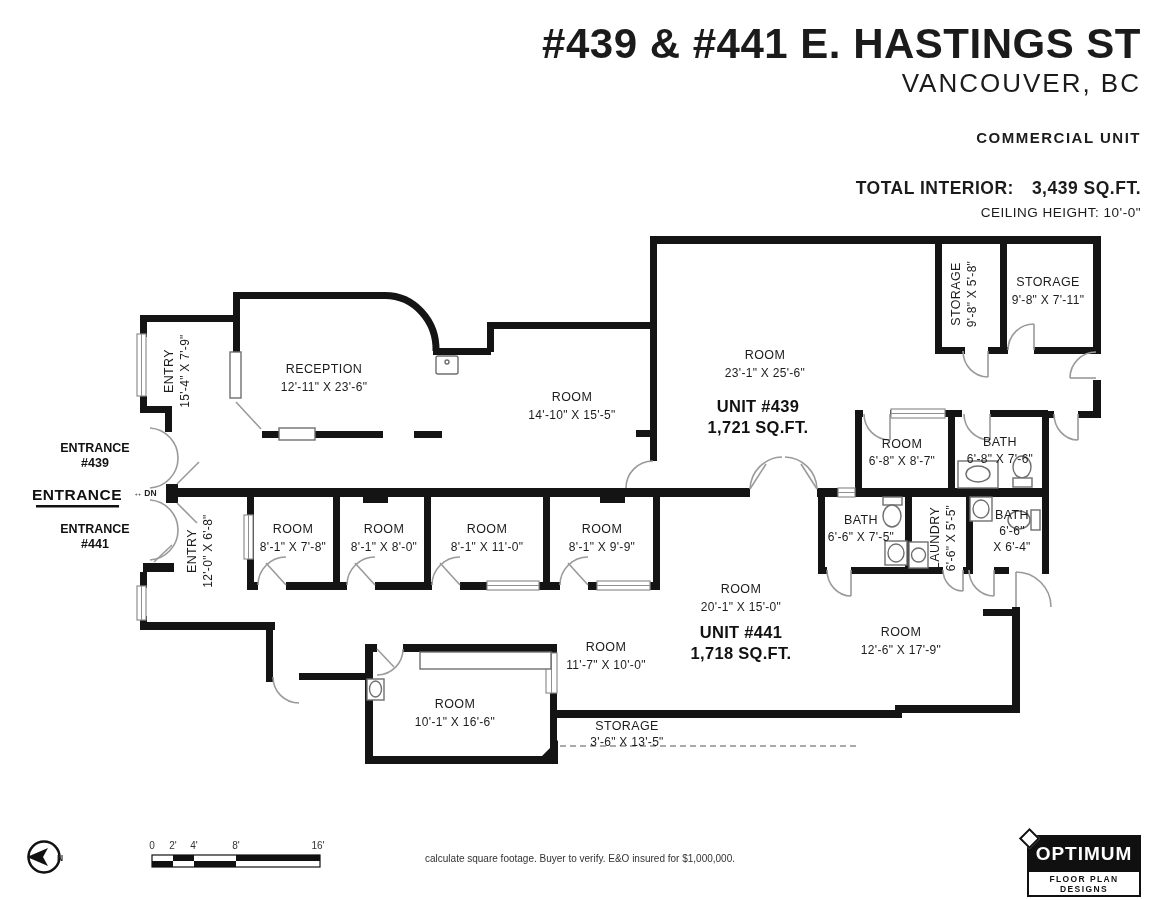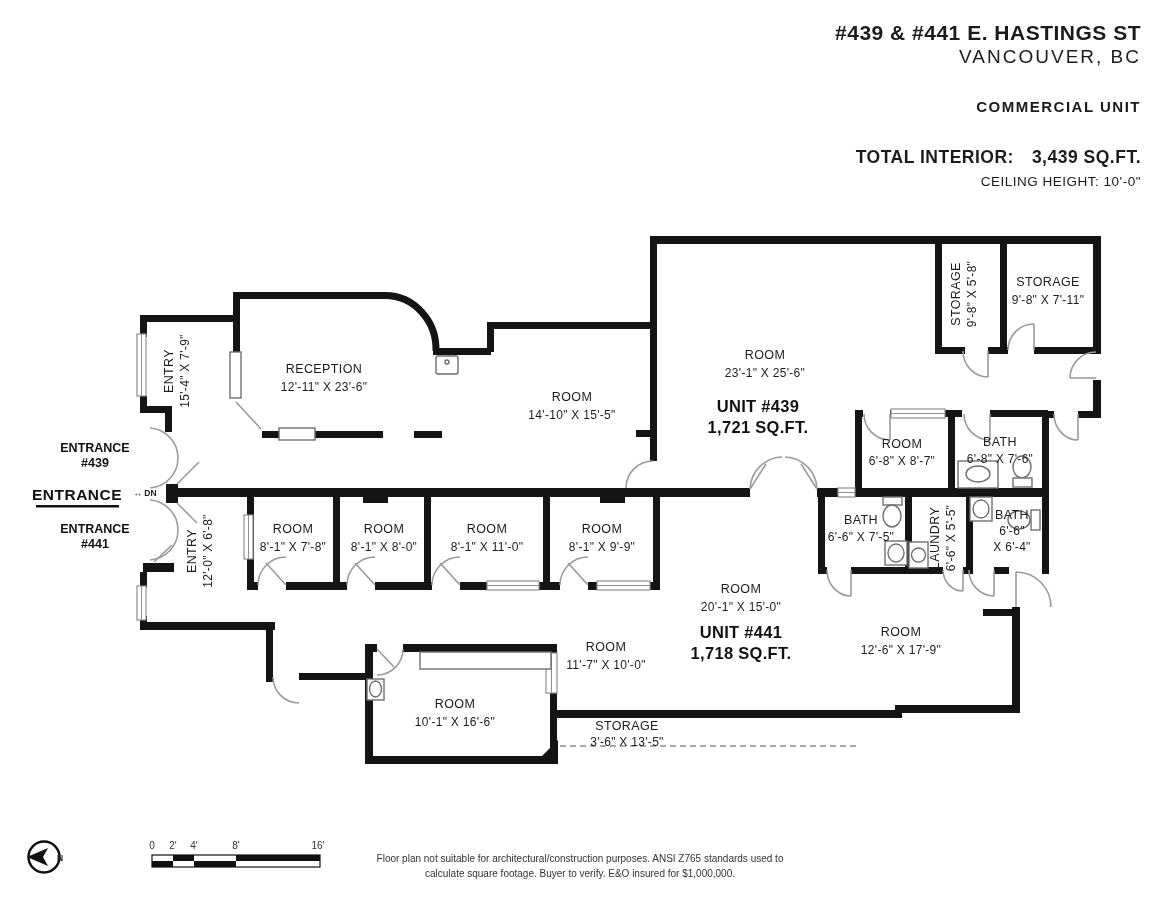--- a/index.html
+++ b/index.html
@@ -1,20 +1,20 @@
 <!DOCTYPE html>
 <html><head>
 <meta charset="utf-8">
 <style>
   html,body{margin:0;padding:0;background:#fff;}
   .page{position:relative;width:1165px;height:900px;background:#fff;overflow:hidden;
         font-family:"Liberation Sans",sans-serif;color:#1b1b1b;}
   .header{position:absolute;top:22px;right:24px;text-align:right;}
-  .hdr-title{font-size:21px;font-weight:800;letter-spacing:.5px;line-height:1.05;margin-left:16px;}
-  .hdr-sub{font-size:19px;font-weight:400;letter-spacing:2px;margin-top:2px;}
+  .hdr-title{font-size:42px;font-weight:800;letter-spacing:.5px;line-height:1.05;margin-left:16px;}
+  .hdr-sub{font-size:26px;font-weight:400;letter-spacing:2px;margin-top:2px;}
   .hdr-commercial{font-size:15px;font-weight:600;letter-spacing:1.5px;margin-top:30px;}
   .hdr-total{font-size:17.5px;font-weight:800;letter-spacing:.5px;margin-top:32px;}
   .hdr-total .val{margin-left:18px;}
   .hdr-ceiling{font-size:13.5px;font-weight:500;letter-spacing:.5px;margin-top:6px;}
   svg{position:absolute;left:0;top:0;}
   .wall{fill:#141414;}
   .arc{stroke:#9a9a9a;stroke-width:1.6;fill:none;}
   .leaf{stroke:#9a9a9a;stroke-width:1.6;fill:none;}
   .win{fill:#fff;stroke:#8f8f8f;stroke-width:1.2;}
   .winline{stroke:#8f8f8f;stroke-width:1;}
@@ -324,18 +324,24 @@
       <text class="tick" text-anchor="middle" x="318" y="849">16'</text>
       <rect x="173" y="855" width="21" height="6" fill="#111"></rect>
       <rect x="236" y="855" width="84" height="6" fill="#111"></rect>
       <rect x="152" y="861" width="21" height="6" fill="#111"></rect>
       <rect x="194" y="861" width="42" height="6" fill="#111"></rect>
       <rect x="152" y="855" width="168" height="12" fill="none" stroke="#111" stroke-width="1.2"></rect>
     </g>
   </svg>
 
   <div class="disclaimer">
-    <div>Floor plan not suitable for architectural/construction purposes. ANSI Z765 standards used to</div>
     <div>calculate square footage. Buyer to verify.  E&amp;O insured for $1,000,000.</div>
   </div>
 
+  <div class="logo">
+    <div class="logo-box">
+      <span class="logo-nib"></span>
+      <span class="logo-name">OPTIMUM</span>
+    </div>
+    <div class="logo-tag">FLOOR PLAN DESIGNS</div>
+  </div>
 
 </div>
 
 </body></html>

